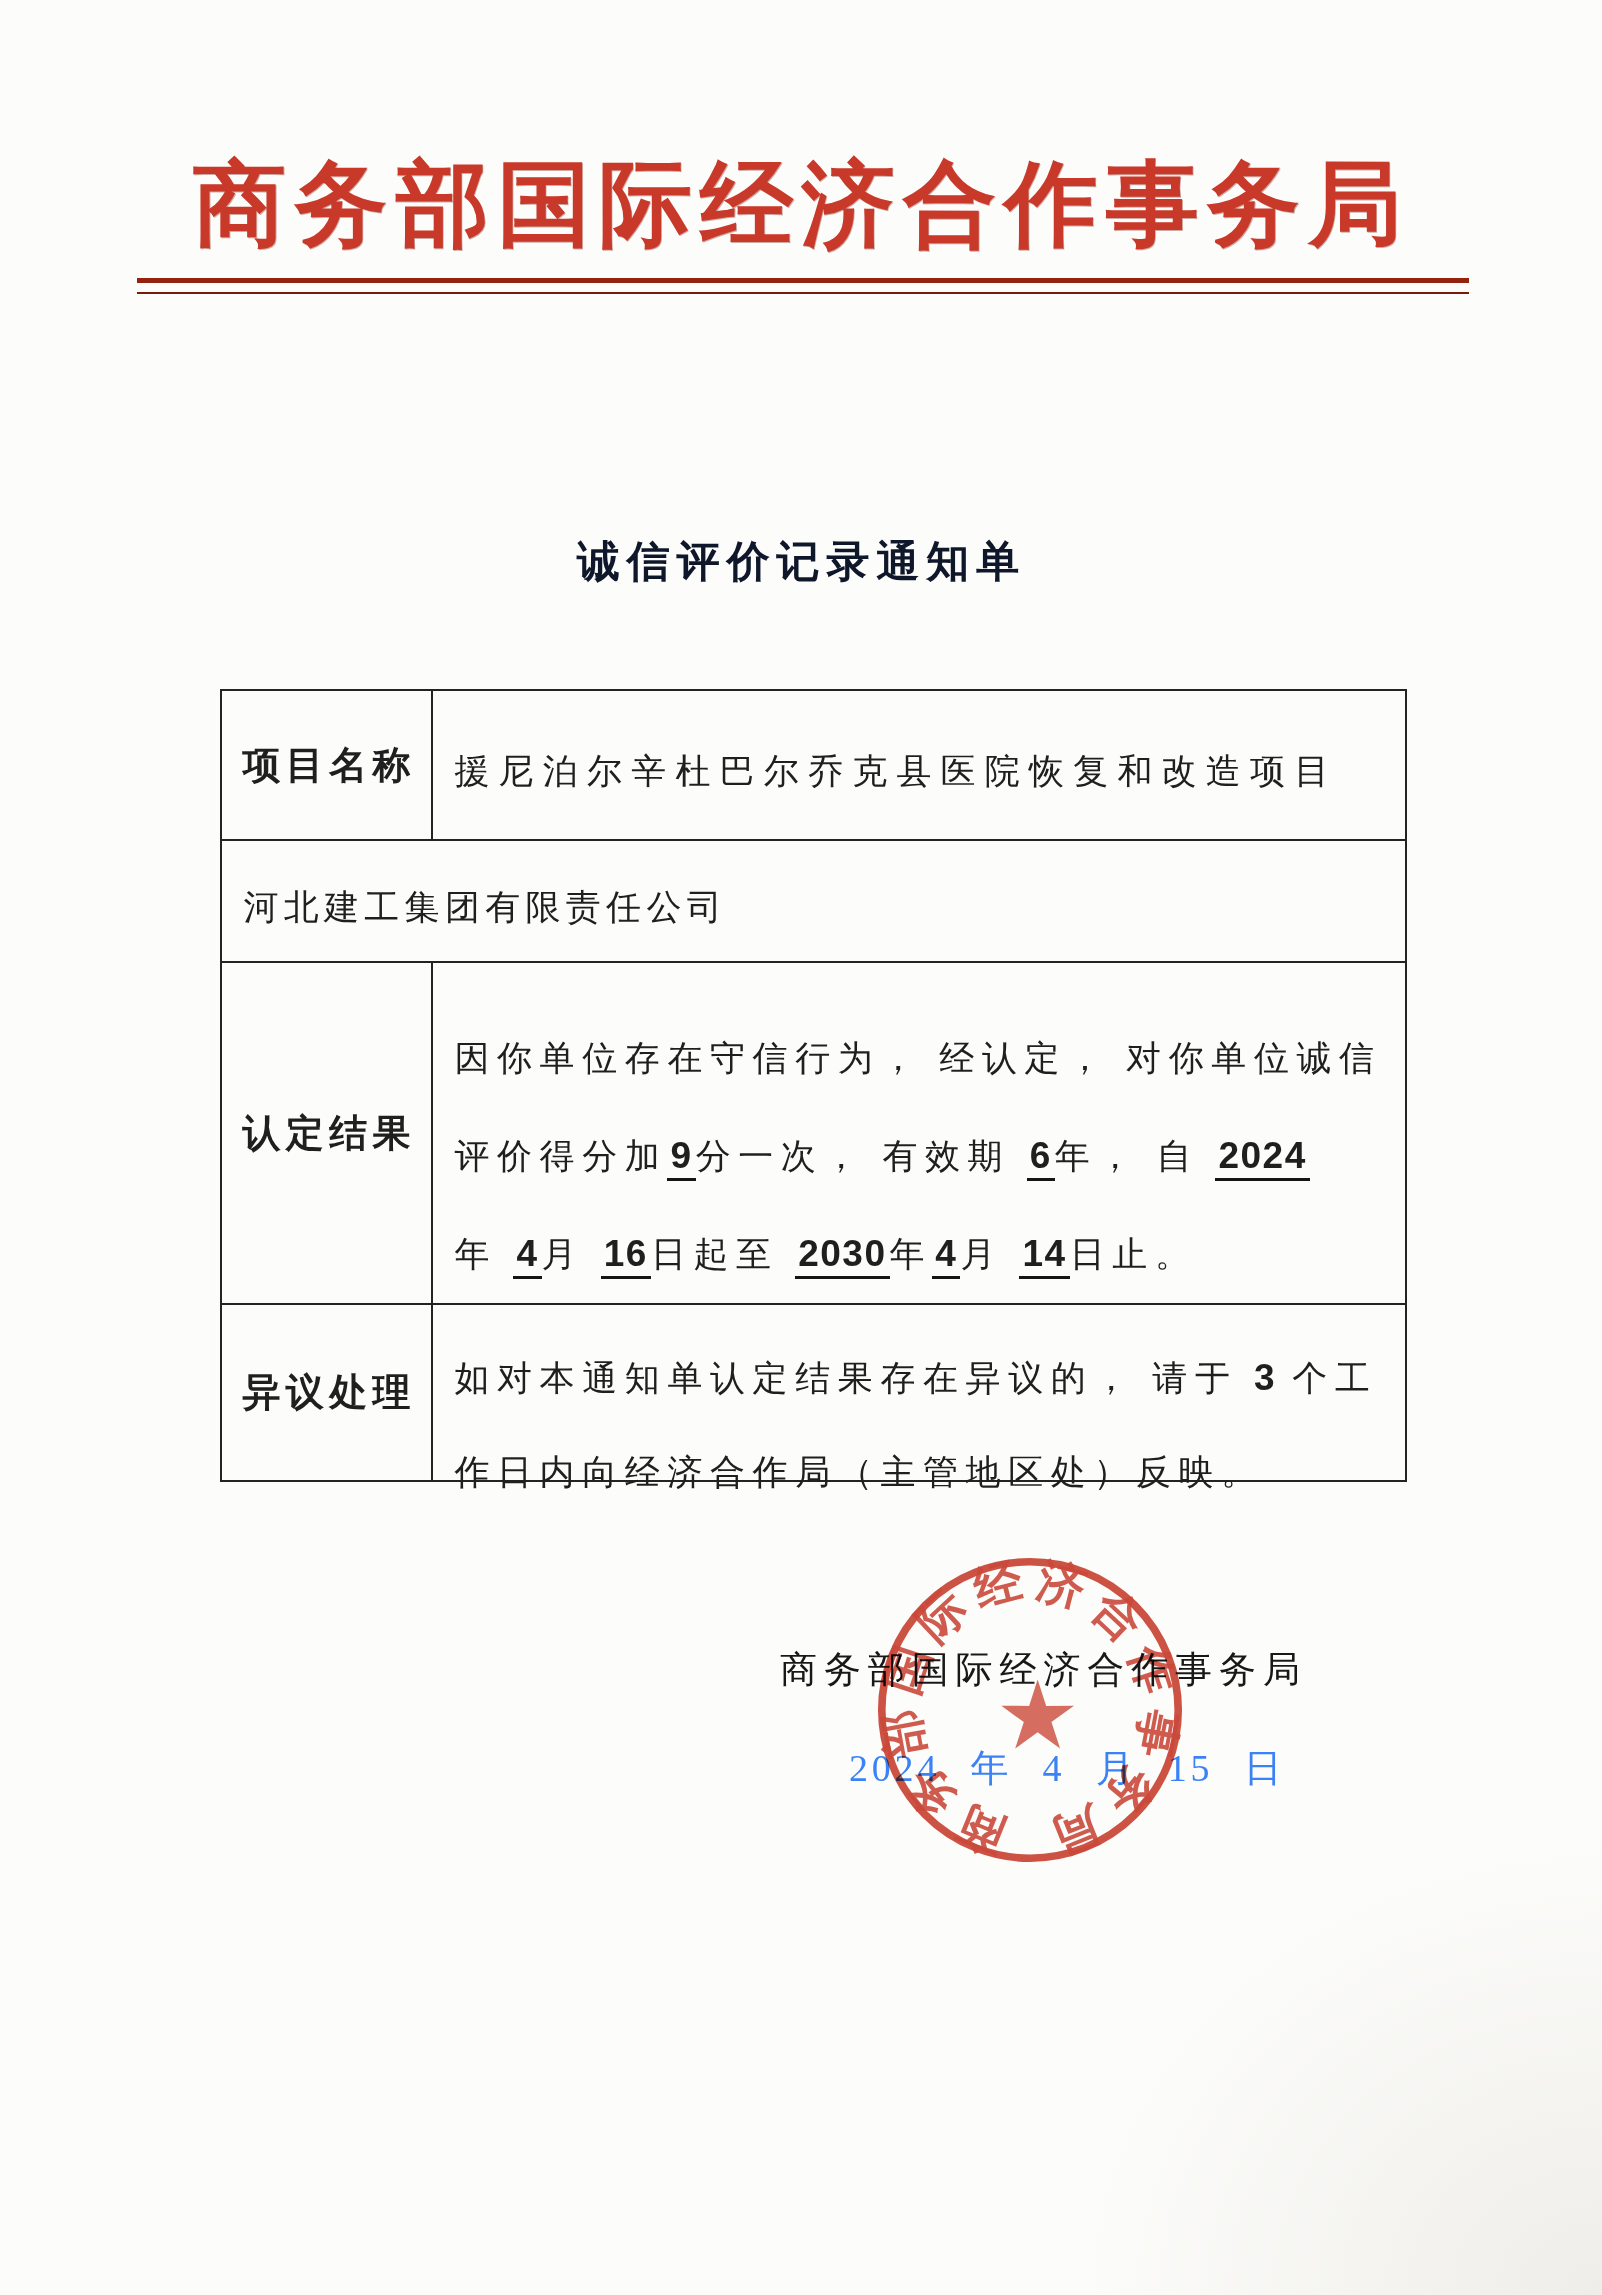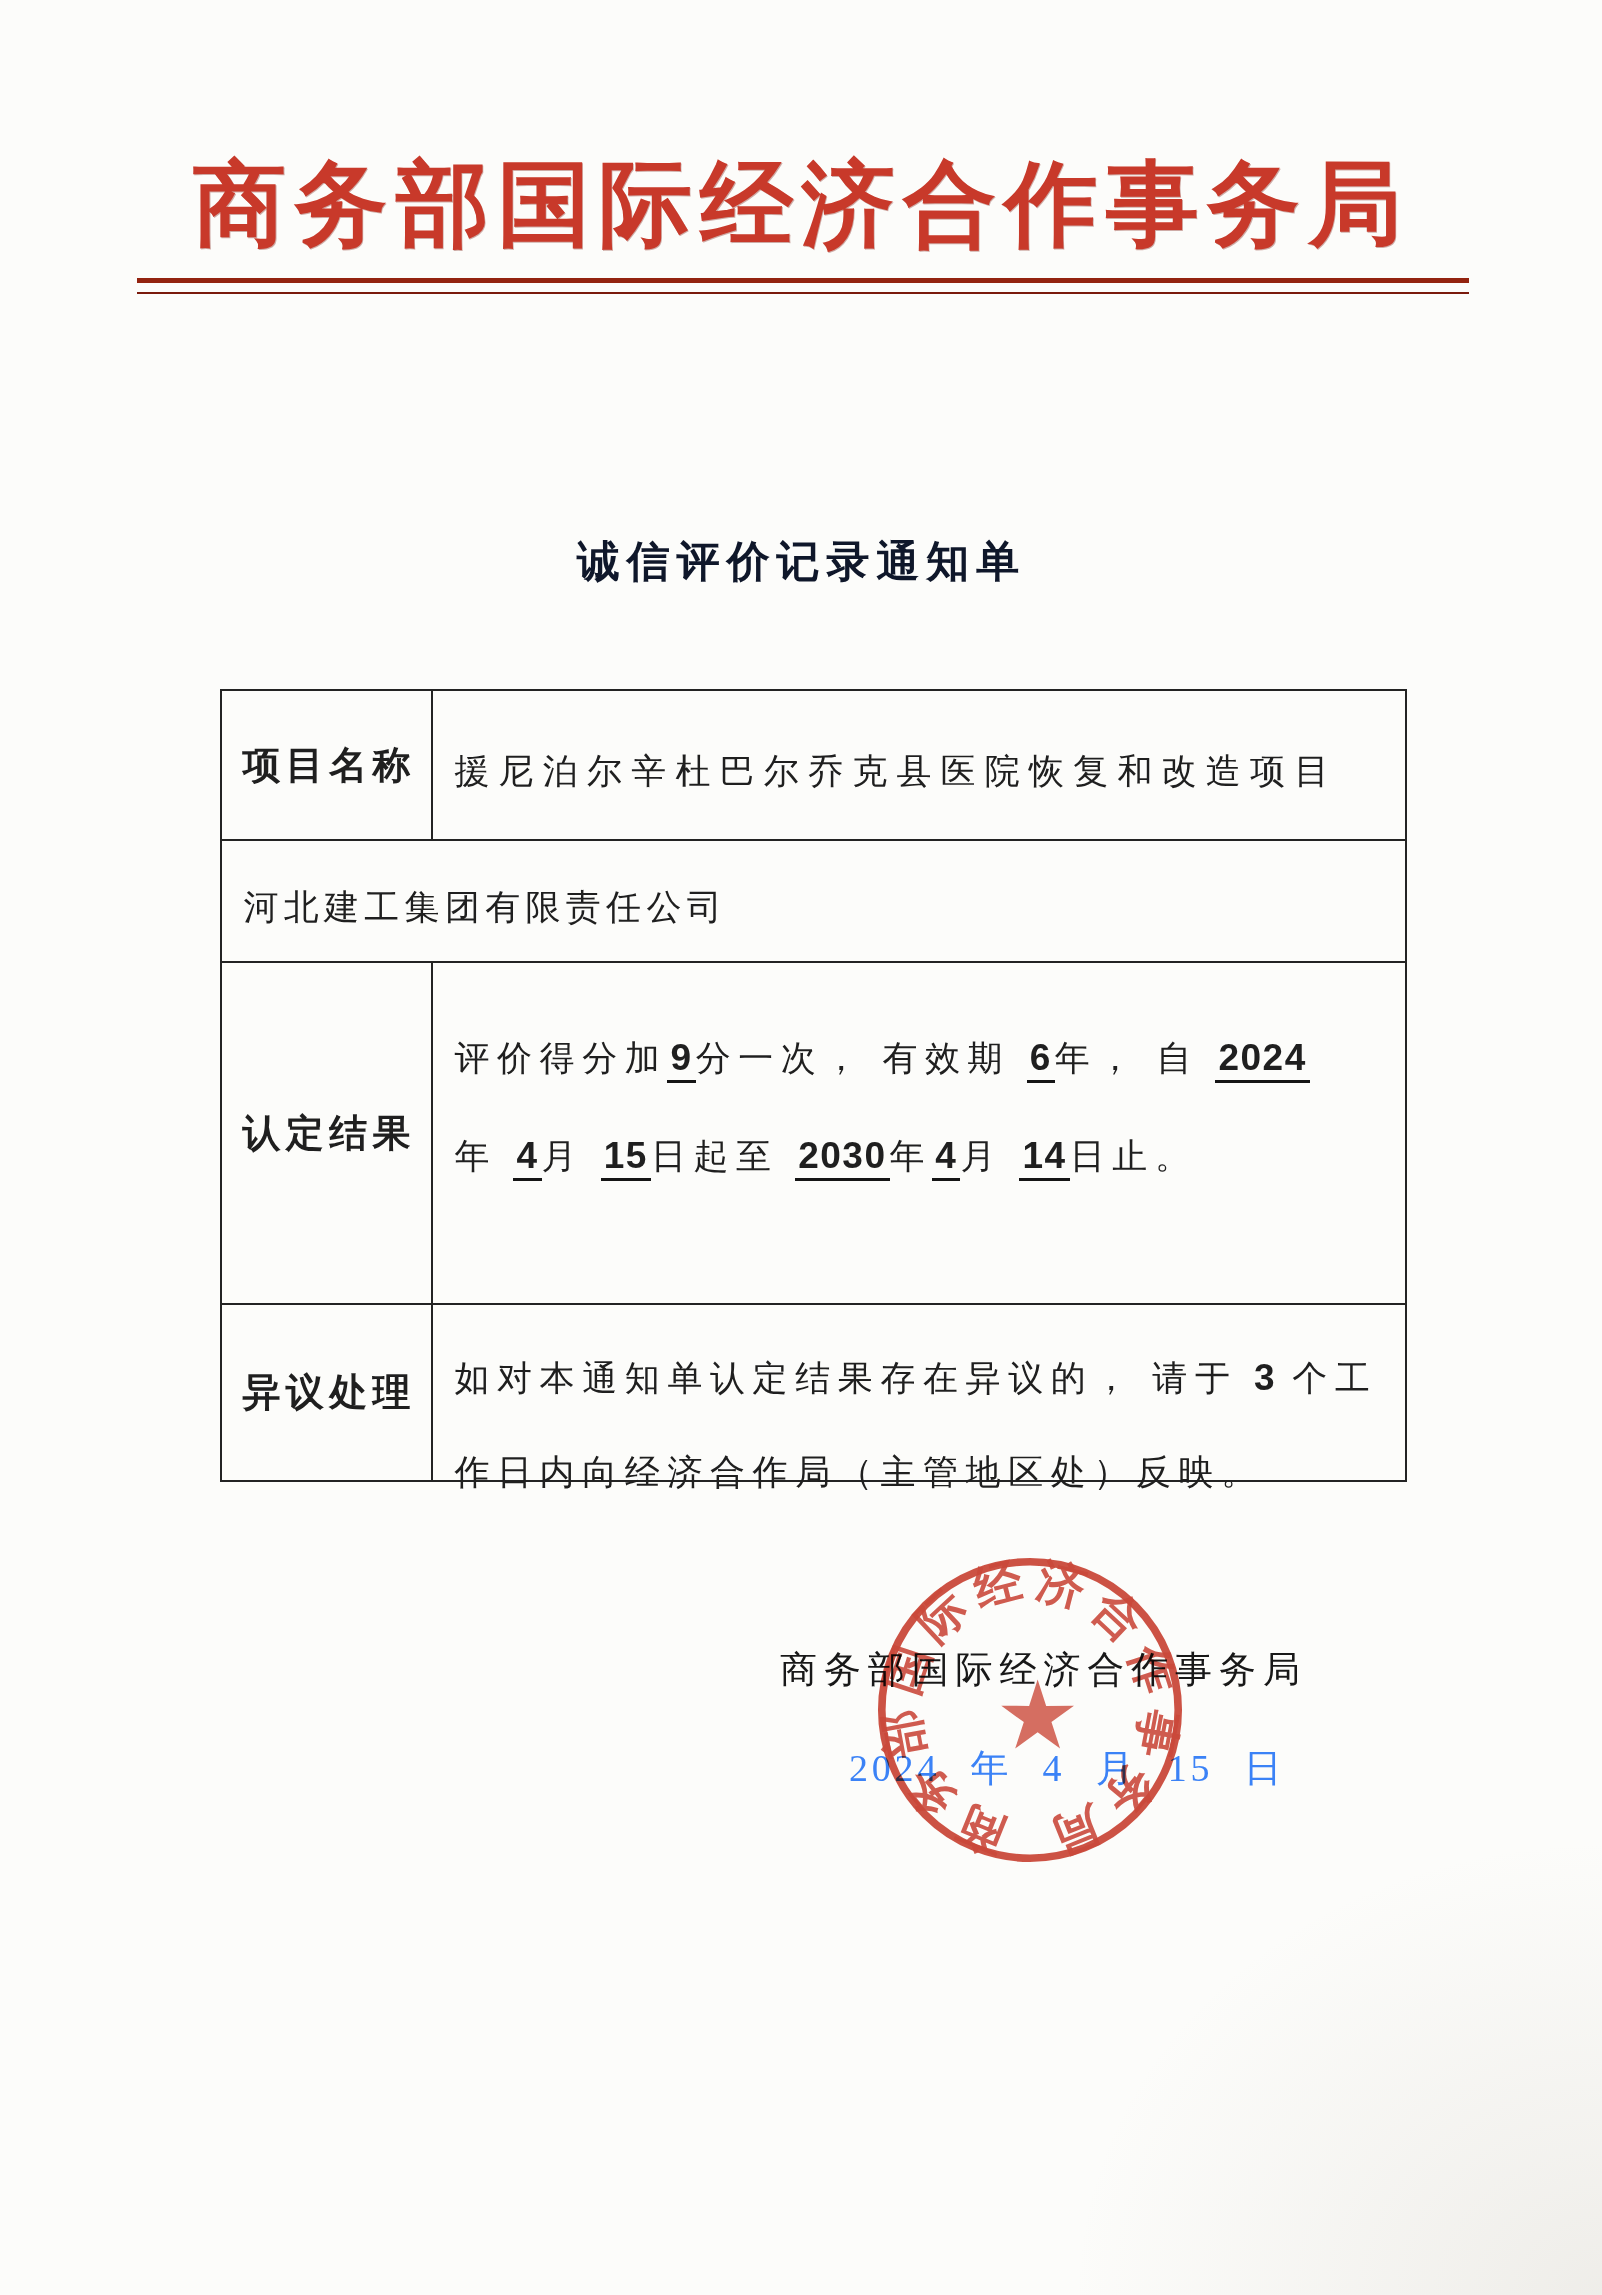--- a/index.html
+++ b/index.html
@@ -107,22 +107,23 @@
 
     <div class="t-row row2">
       <div class="t-content c2">
         <div class="c-line">河北建工集团有限责任公司</div>
       </div>
     </div>
 
     <div class="t-row row3">
       <div class="t-label">认定结果</div>
       <div class="t-content c3">
+        <div class="c-line">因你单位存在守信行为， 经认定， 对你单位诚信</div>
         <div class="c-line"><span>评价得分加</span><span class="u num"> 9 </span><span>分一次， 有效期 </span><span class="u num">6 </span><span>年， 自 </span><span class="u num">2024</span></div>
-        <div class="c-line"><span>年 </span><span class="u num"> 4 </span><span>月 </span><span class="u num">15 </span><span>日起至 </span><span class="u num">2030 </span><span>年</span><span class="u num"> 4 </span><span>月 </span><span class="u num">14 </span><span>日止。</span></div>
+        <div class="c-line"><span>年 </span><span class="u num"> 4 </span><span>月 </span><span class="u num">16 </span><span>日起至 </span><span class="u num">2030 </span><span>年</span><span class="u num"> 4 </span><span>月 </span><span class="u num">14 </span><span>日止。</span></div>
       </div>
     </div>
 
     <div class="t-row row4">
       <div class="t-label">异议处理</div>
       <div class="t-content c4">
         <div class="c-line"><span>如对本通知单认定结果存在异议的， 请于 </span><span class="num">3</span><span> 个工</span></div>
         <div class="c-line">作日内向经济合作局（主管地区处）反映。</div>
       </div>
     </div>

